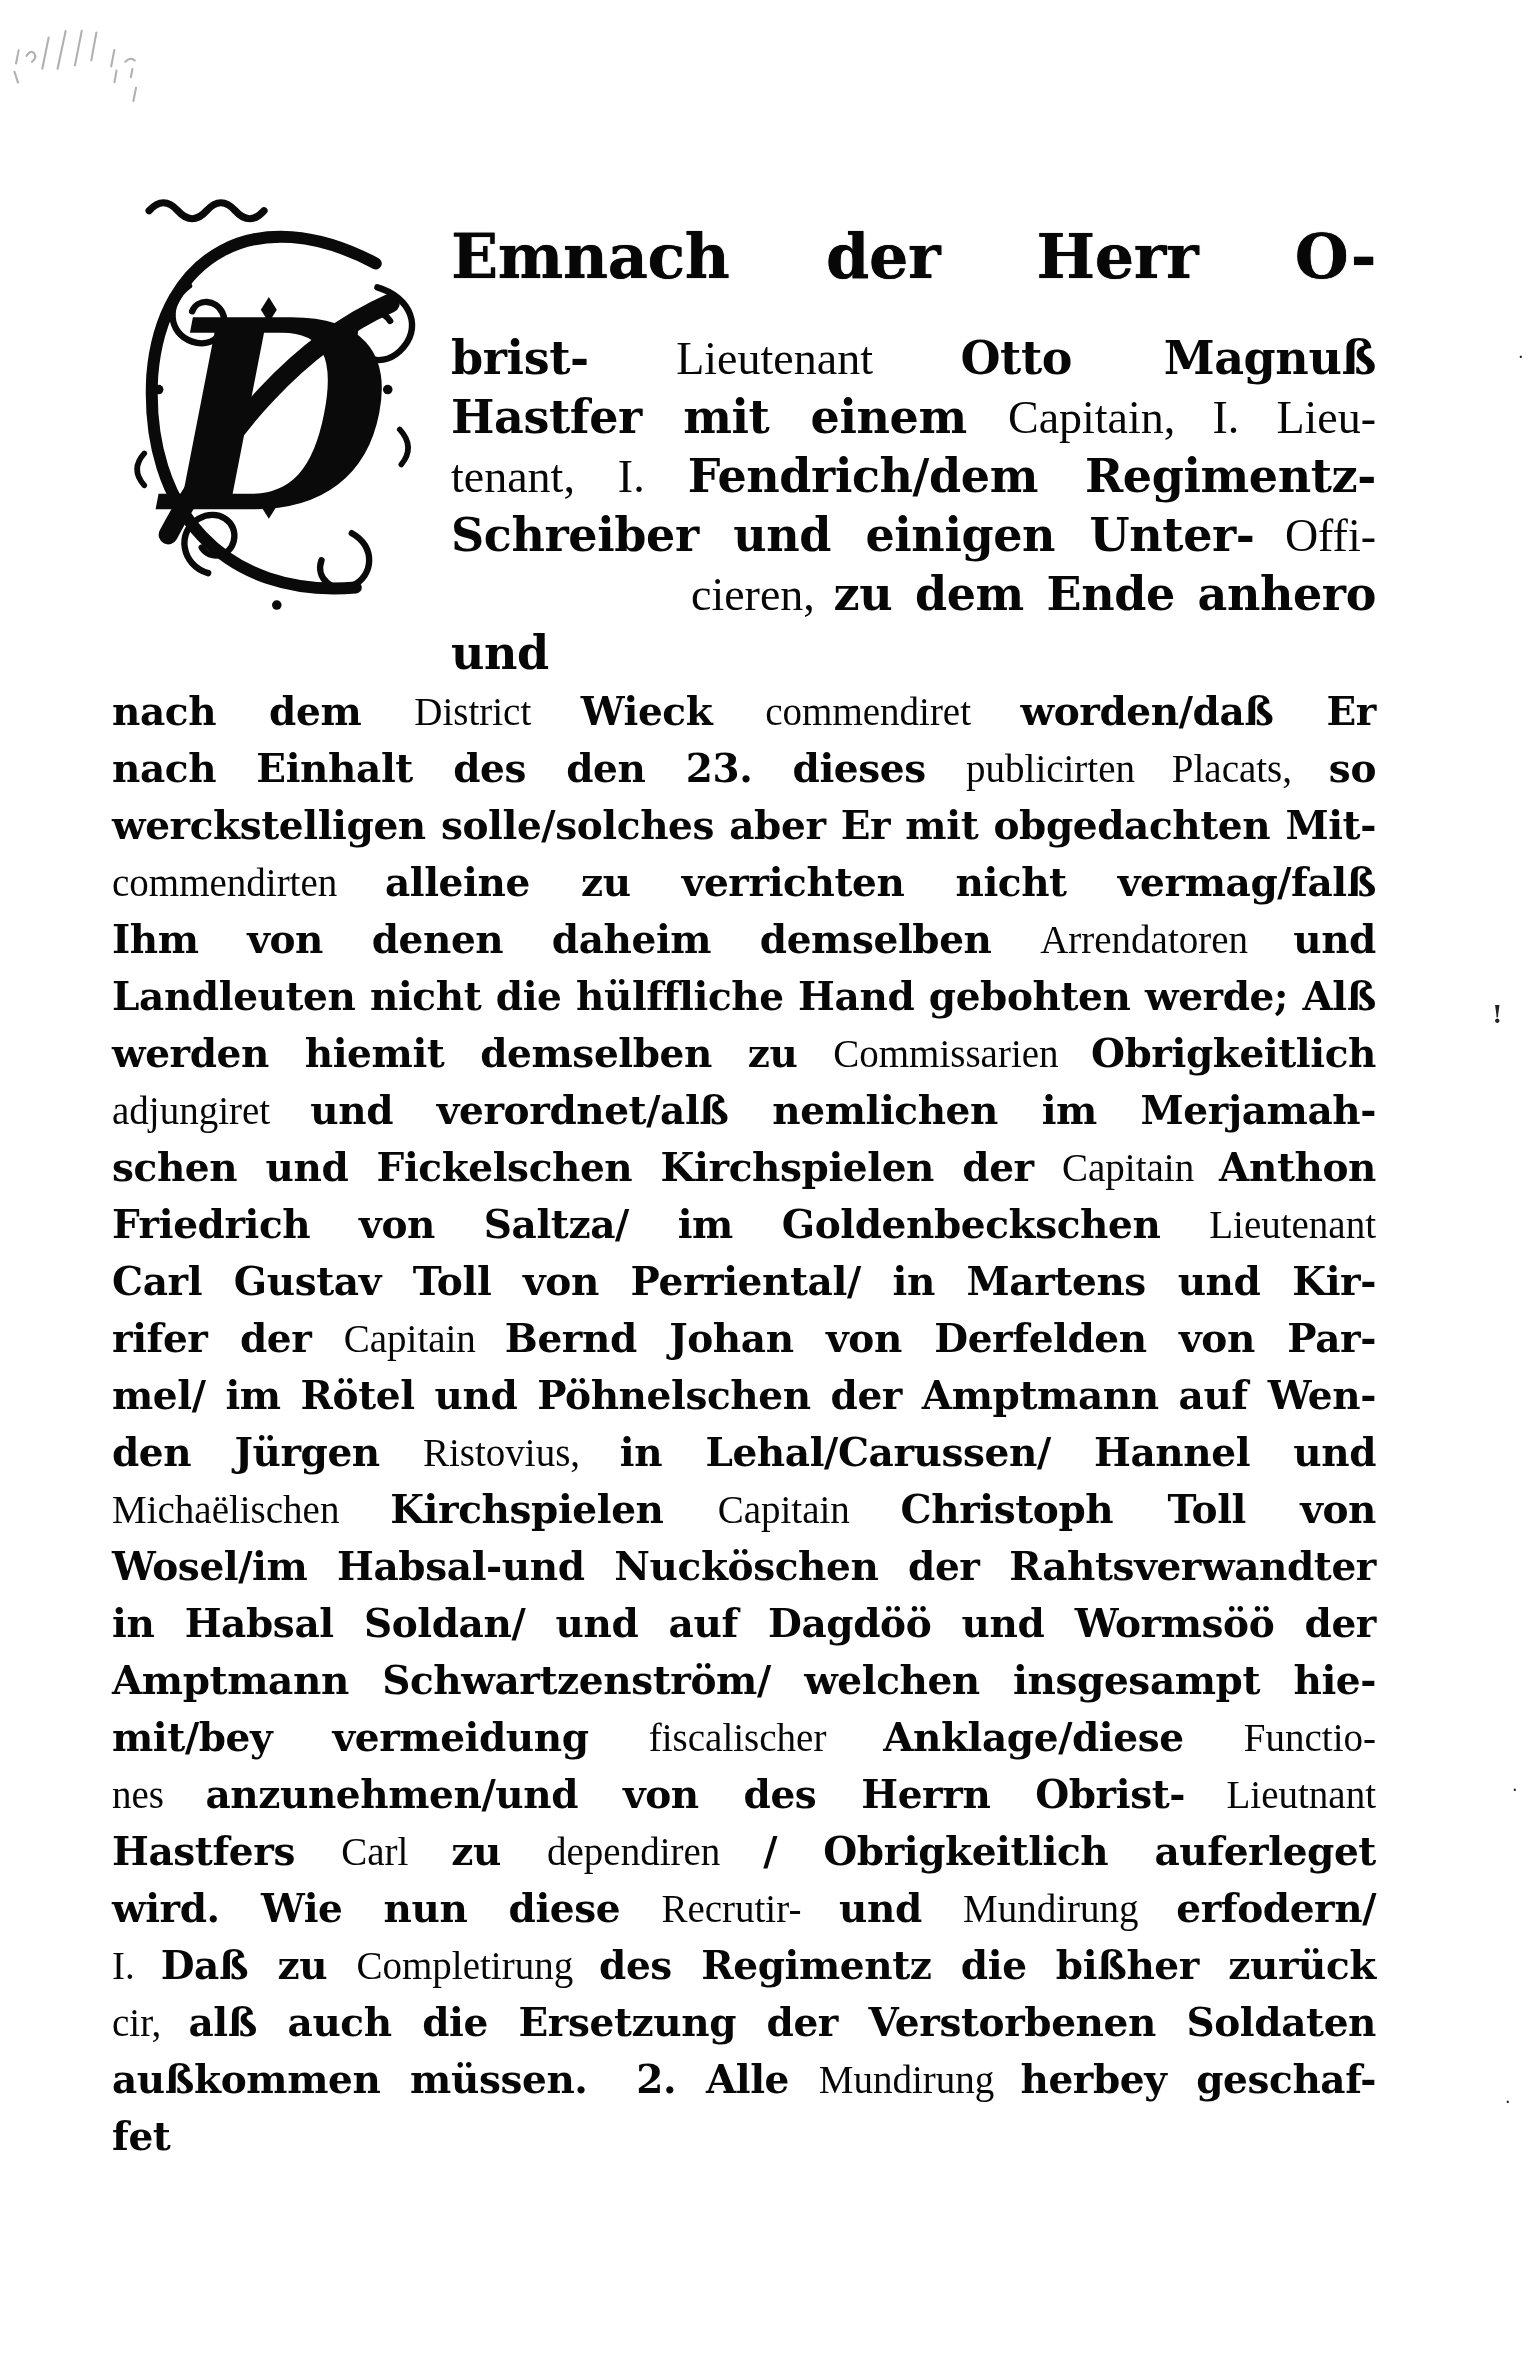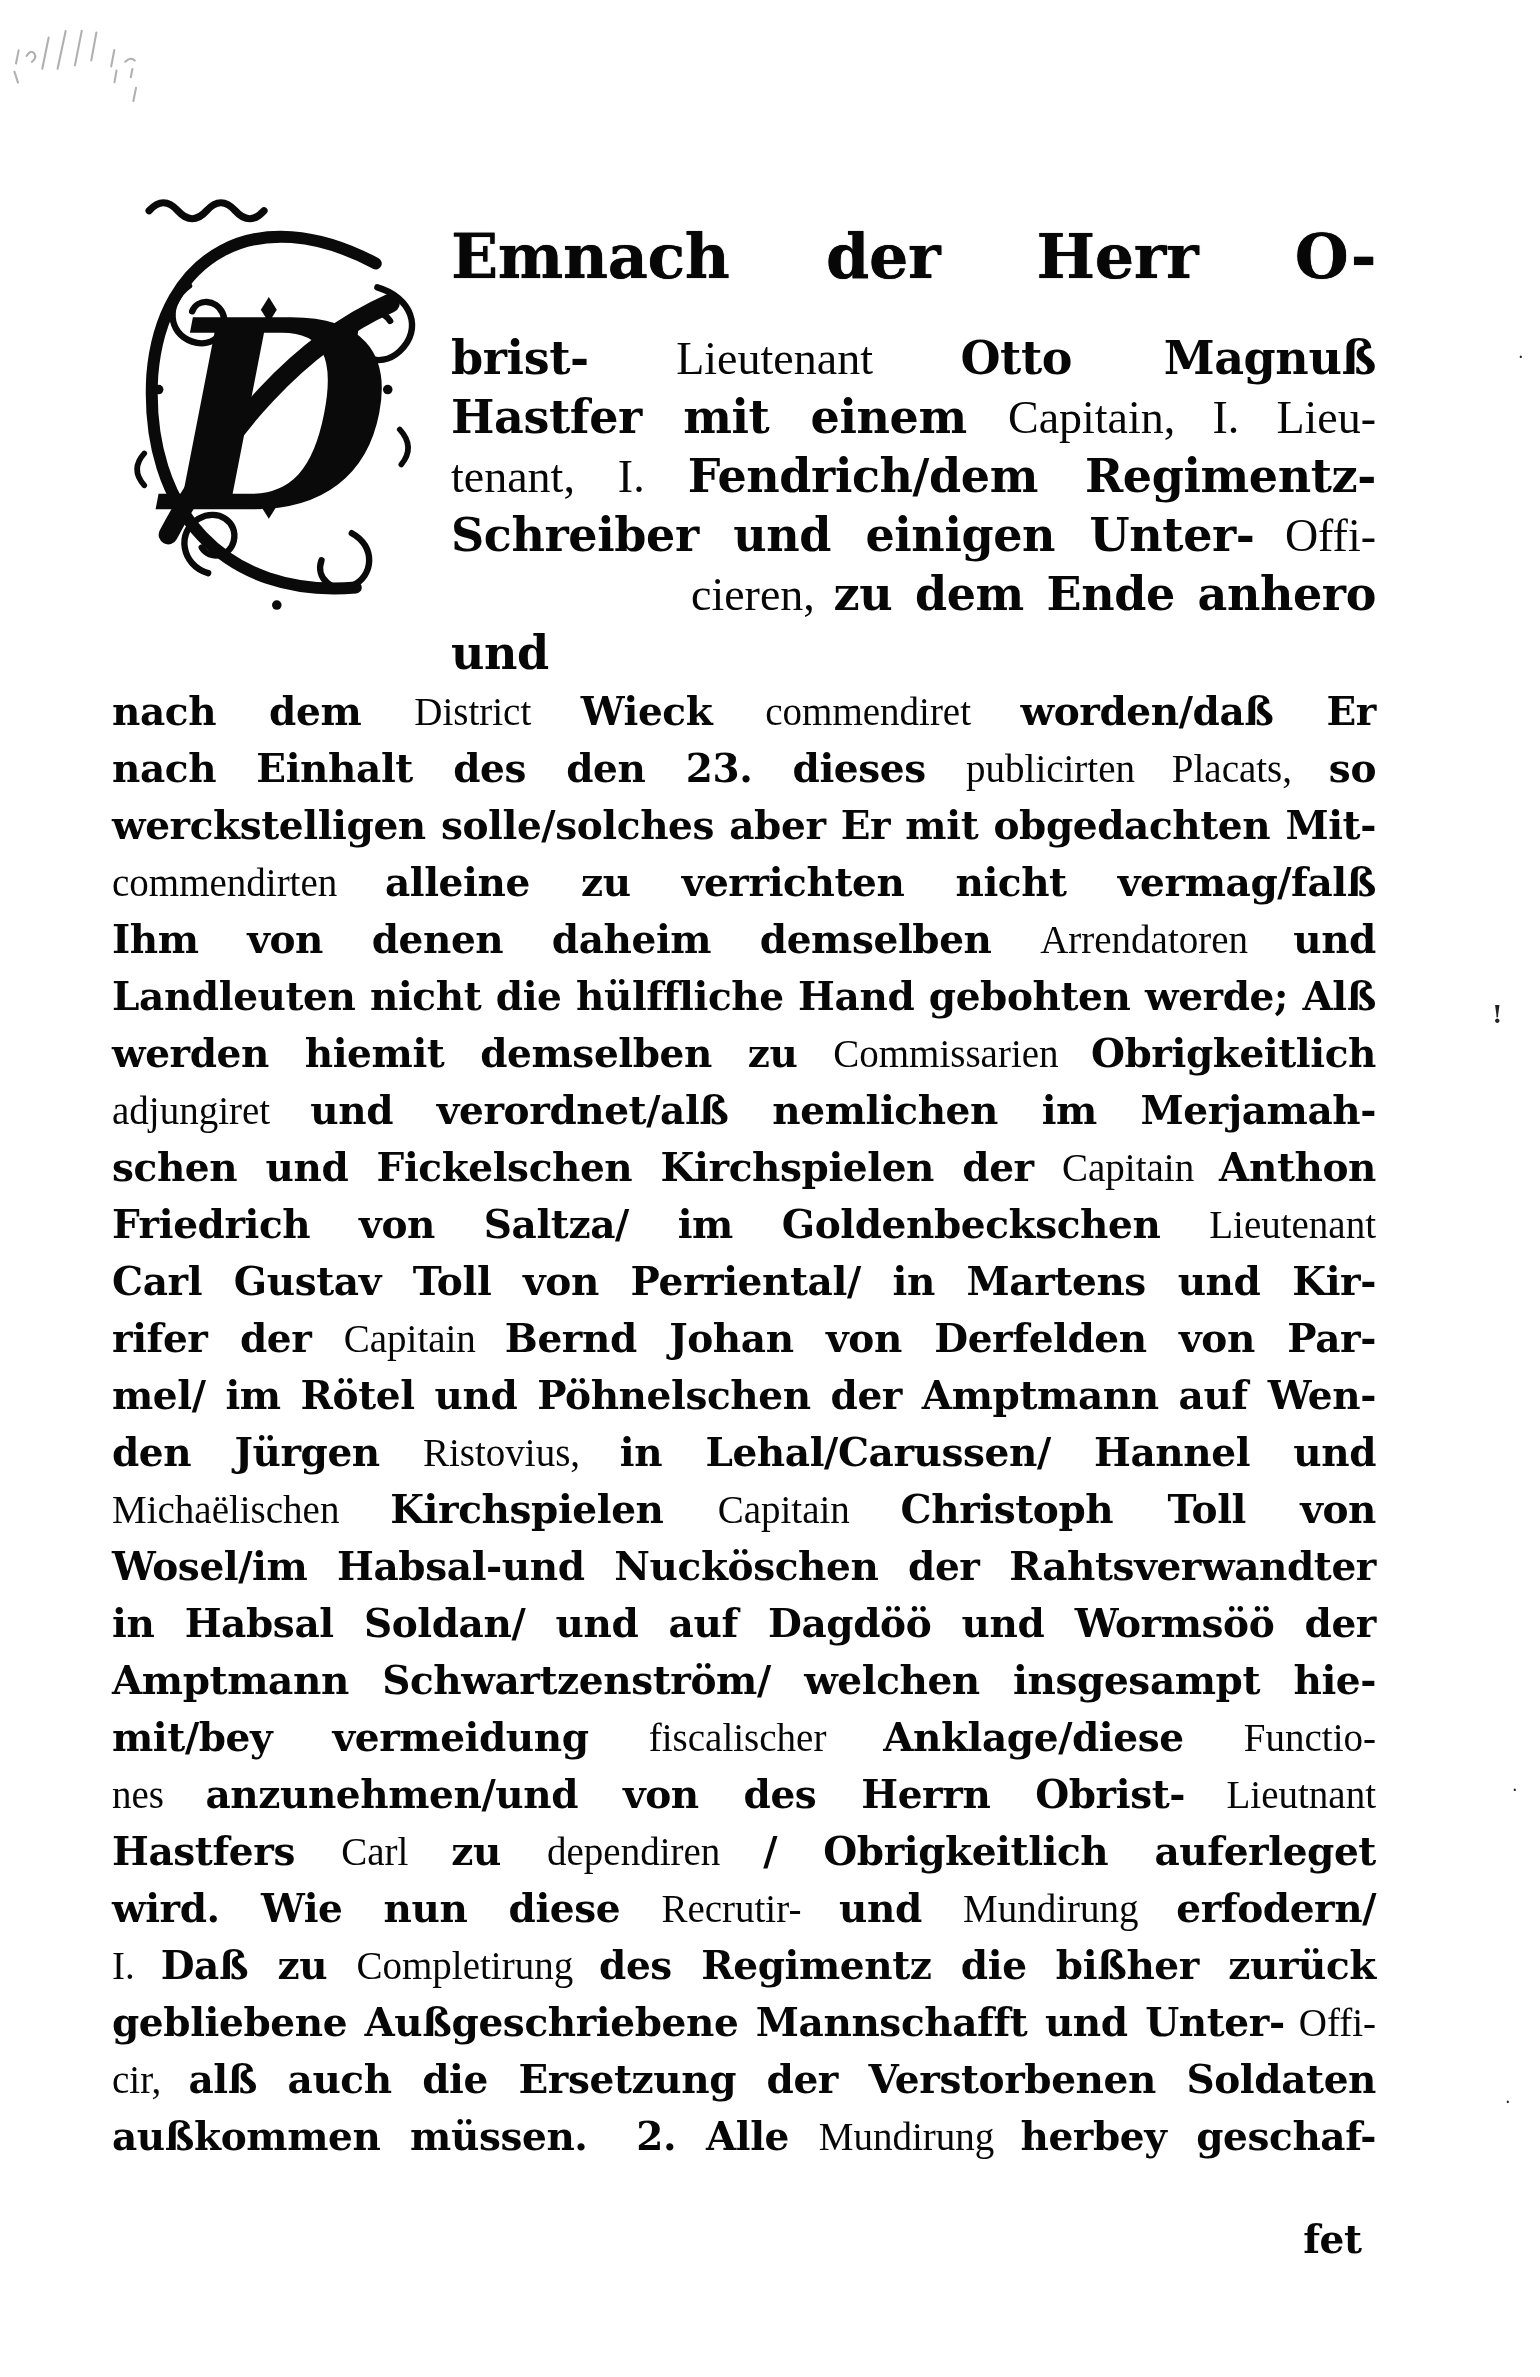--- a/index.html
+++ b/index.html
@@ -23,25 +23,23 @@
   }
   .line.lg{line-height:58px;font-size:46px;}
   .line.xl{line-height:144px;font-size:62px;letter-spacing:1.6px;}
   .line.indent6{text-indent:240px;}
 
   .fr{font-family:"DejaVu Serif",serif;font-weight:700;letter-spacing:-0.4px;}
   .an{font-family:"Liberation Serif",serif;font-weight:400;}
   .xl .fr{text-shadow:0 0 0.8px #070707;}
 
   .catchword-row{
-    text-align:right;
     padding-right:14.4px;
     line-height:56px;
     font-size:39px;
-    margin-top:46px;
   }
 
   
   .stray{position:absolute;font-family:"DejaVu Serif",serif;color:#222;}
   .stray.m1{left:1492px;top:1000px;font-size:24px;font-weight:700;}
   .stray.m2{left:1518px;top:342px;font-size:17.6px;}
   .stray.m3{left:1512px;top:1775px;font-size:17.6px;}
   .stray.m4{left:1505px;top:2087px;font-size:17.6px;}
 </style>
 </head>
@@ -113,21 +111,20 @@
         <div class="line"><span class="fr">den Jürgen </span> <span class="an">Ristovius, </span> <span class="fr">in Lehal/Carussen/ Hannel und</span> </div>
         <div class="line"><span class="an">Michaëlischen </span> <span class="fr">Kirchspielen </span> <span class="an">Capitain </span> <span class="fr">Christoph Toll von</span> </div>
         <div class="line"><span class="fr">Wosel/im Habsal-und Nucköschen der Rahtsverwandter</span> </div>
         <div class="line"><span class="fr">in Habsal Soldan/ und auf Dagdöö und Wormsöö der</span> </div>
         <div class="line"><span class="fr">Amptmann Schwartzenström/ welchen insgesampt hie-</span> </div>
         <div class="line"><span class="fr">mit/bey vermeidung </span> <span class="an">fiscalischer </span> <span class="fr">Anklage/diese </span> <span class="an">Functio-</span> </div>
         <div class="line"><span class="an">nes </span> <span class="fr">anzunehmen/und von des Herrn Obrist-</span> <span class="an">Lieutnant</span> </div>
         <div class="line"><span class="fr">Hastfers </span> <span class="an">Carl </span> <span class="fr">zu </span> <span class="an">dependiren</span> <span class="fr">/ Obrigkeitlich auferleget</span> </div>
         <div class="line"><span class="fr">wird. Wie nun diese </span> <span class="an">Recrutir-</span> <span class="fr">und </span> <span class="an">Mundirung </span> <span class="fr">erfodern/</span> </div>
         <div class="line"><span class="an">I. </span> <span class="fr">Daß zu </span> <span class="an">Completirung </span> <span class="fr">des Regimentz die bißher zurück</span> </div>
-        <div class="line"><span class="fr">gebliebene Außgeschriebene Mannschafft und Unter-</span> <span class="an">Offi-</span> </div>
         <div class="line"><span class="an">cir, </span> <span class="fr">alß auch die Ersetzung der Verstorbenen Soldaten</span> </div>
         <div class="line"><span class="fr">außkommen müssen.  2. Alle </span> <span class="an">Mundirung </span> <span class="fr">herbey geschaf-</span> </div>
       </div>
 
     <div class="catchword-row">
       <span class="fr">fet</span>
     </div>
   </div>
 
   <span class="stray m1">!</span>

